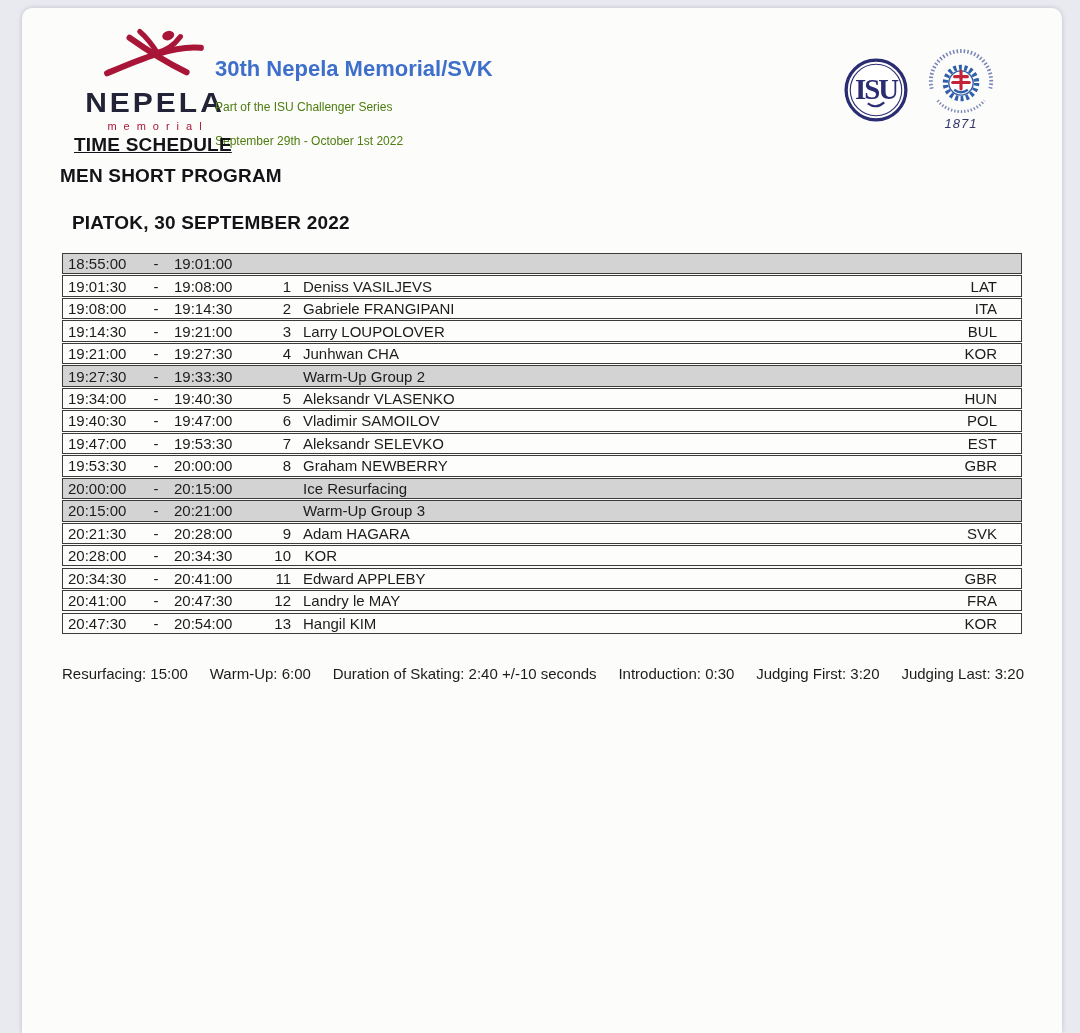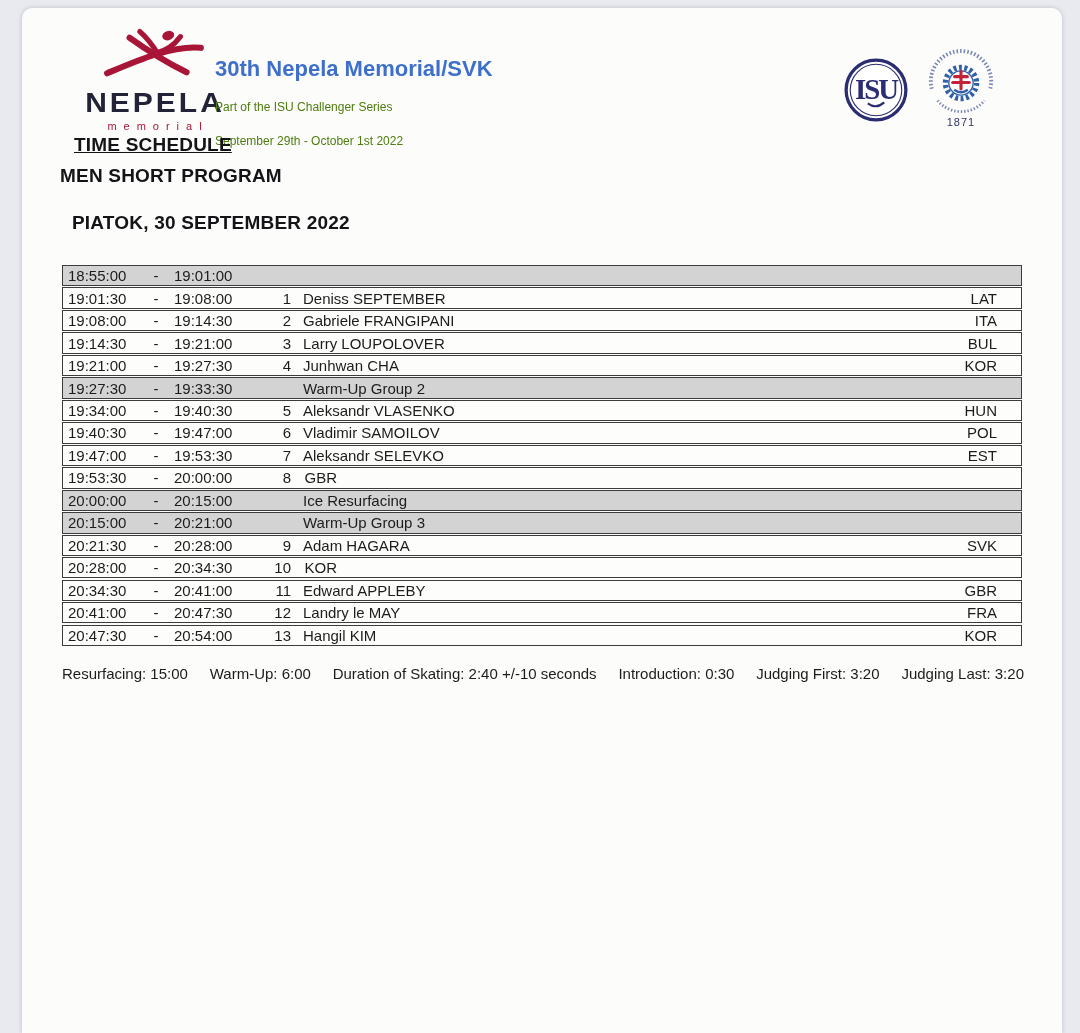--- a/index.html
+++ b/index.html
@@ -23,28 +23,28 @@
     font-size: 30px; font-weight: bold; color: #232338;
     letter-spacing: 3px; line-height: 30px; transform: scaleY(.92);
   }
   .logo-sub { font-size: 11px; color: #ae1538; letter-spacing: 7px; margin-top: 2px; padding-left: 6px; }
   .event-block { position: absolute; left: 193px; top: 48px; }
   .event-title { font-size: 22px; font-weight: bold; color: #3e6fca; }
   .event-line  { font-size: 12px; color: #4d7c0f; margin-top: 17px; line-height: 17px; }
   .isu-logo  { position: absolute; left: 820px; top: 48px; width: 68px; height: 68px; }
   .fed-block { position: absolute; left: 898px; top: 38px; width: 82px; text-align: center; }
   .fed-logo  { width: 74px; height: 74px; display: block; margin: 0 auto; }
-  .fed-year  { font-size: 11px; color: #33356b; letter-spacing: 1px; margin-top: -4px; }
+  .fed-year  { font-size: 13px; color: #33356b; letter-spacing: 1px; margin-top: -4px; font-style: italic; }
   
   .h-title { position: absolute; font-size: 19px; font-weight: bold; color: #141418; letter-spacing: .2px; }
   .t-schedule { left: 52px;  top: 126px; text-decoration: underline; }
   .t-program  { left: 38px;  top: 157px; }
   .t-date     { left: 50px;  top: 204px; }
   
-  .schedule-table { position: absolute; left: 40px; top: 257px; width: 960px; }
+  .schedule-table { position: absolute; left: 40px; top: 245px; width: 960px; }
   .row {
     display: flex; align-items: center;
     height: 21.2px; margin-bottom: 1.3px;
     border: 1px solid #3c3c3c;
     background: #fdfdfc;
     font-size: 15px; color: #1c1c1c;
     white-space: nowrap;
   }
   .row.group { background: #d3d3d3; }
   .c-start { width: 75px;  padding-left: 5px; }
@@ -119,21 +119,21 @@
     <span class="c-end">19:01:00</span>
     <span class="c-num"></span>
     <span class="c-country"></span>
   </div>
 
   <div class="row">
     <span class="c-start">19:01:30</span>
     <span class="c-dash">-</span>
     <span class="c-end">19:08:00</span>
     <span class="c-num">1</span>
-    <span class="c-name">Deniss SEPTEMBER</span>
+    <span class="c-name">Deniss VASILJEVS</span>
     <span class="c-country">LAT</span>
   </div>
 
   <div class="row">
     <span class="c-start">19:08:00</span>
     <span class="c-dash">-</span>
     <span class="c-end">19:14:30</span>
     <span class="c-num">2</span>
     <span class="c-name">Gabriele FRANGIPANI</span>
     <span class="c-country">ITA</span>
@@ -191,20 +191,21 @@
     <span class="c-num">7</span>
     <span class="c-name">Aleksandr SELEVKO</span>
     <span class="c-country">EST</span>
   </div>
 
   <div class="row">
     <span class="c-start">19:53:30</span>
     <span class="c-dash">-</span>
     <span class="c-end">20:00:00</span>
     <span class="c-num">8</span>
+    <span class="c-name">Graham NEWBERRY</span>
     <span class="c-country">GBR</span>
   </div>
 
   <div class="row group">
     <span class="c-start">20:00:00</span>
     <span class="c-dash">-</span>
     <span class="c-end">20:15:00</span>
     <span class="c-num"></span>
     <span class="c-name">Ice Resurfacing</span>
     <span class="c-country"></span>

